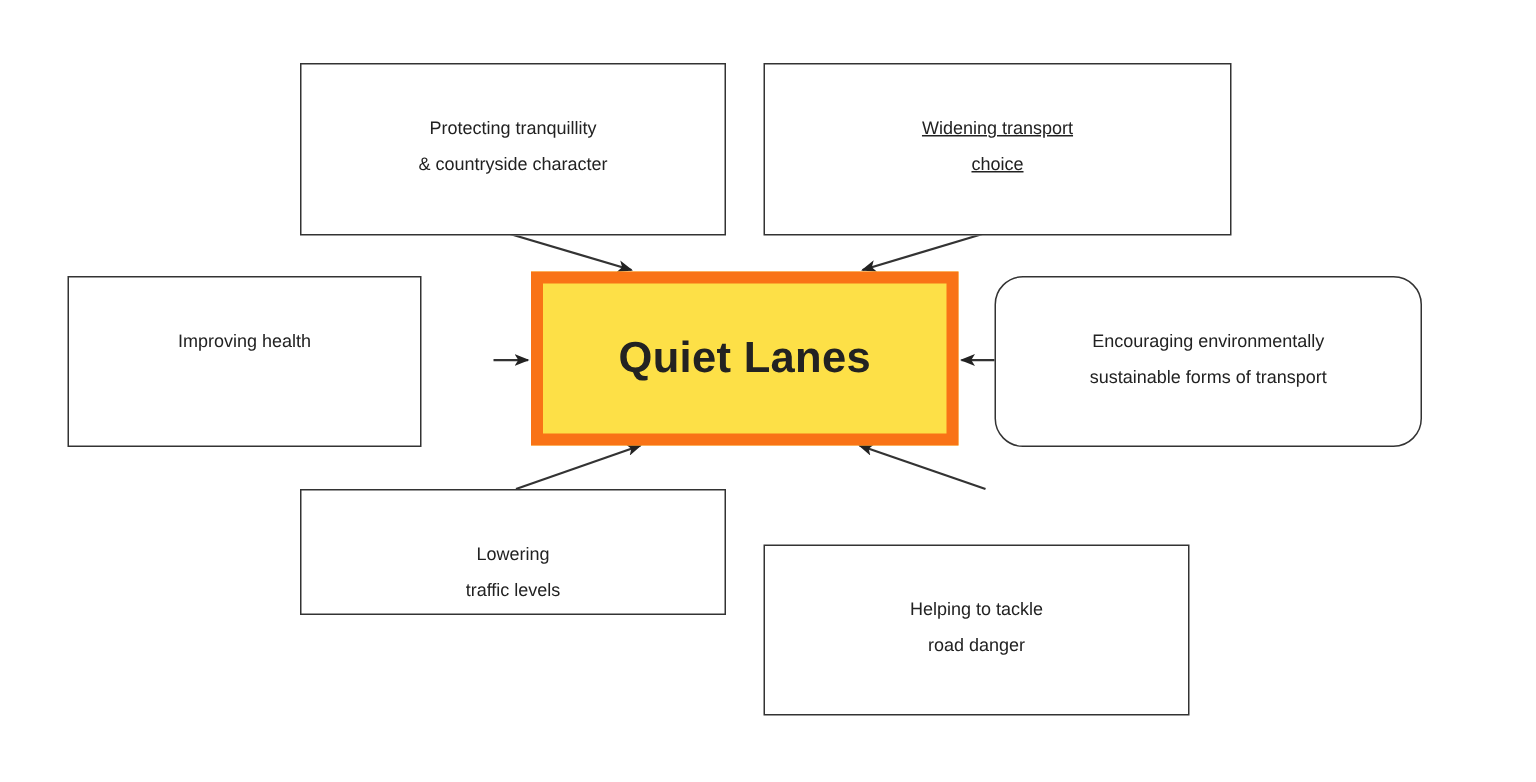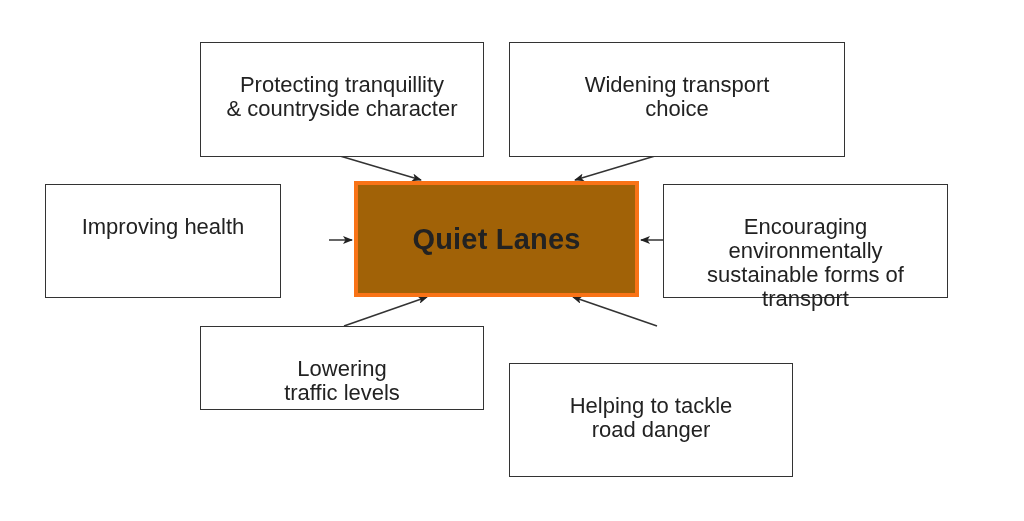--- a/index.html
+++ b/index.html
@@ -1,21 +1,21 @@
 <!DOCTYPE html>
 <html><head>
   <meta charset="utf-8">
   <style>
     html, body { margin: 0; padding: 0; background: #ffffff; }
     body { width: 1024px; height: 521px; position: relative; overflow: hidden;
            font-family: "Liberation Sans", sans-serif; color: #222222; }
     .box { position: absolute; box-sizing: border-box; border: 1.5px solid #333333; background: #ffffff;
-           text-align: center; font-size: 22px; line-height: 24px; }
+           text-align: center; font-size: 12px; line-height: 24px; }
     .box .label { display: block; padding-top: 30px; white-space: pre-line; }
-    .center { position: absolute; box-sizing: border-box; border: 4px solid #f97316; background: #a16207;
+    .center { position: absolute; box-sizing: border-box; border: 8px solid #f97316; background: #fde047;
               display: flex; align-items: center; justify-content: center; }
     .center .label { font-size: 29px; font-weight: bold; color: #222; letter-spacing: 0.2px; }
     svg.arrows { position: absolute; left: 0; top: 0; }
   </style>
 </head>
 <body>
 
 <div>
   <svg class="arrows" width="1024" height="521">
     <defs>
@@ -28,28 +28,28 @@
     <line x1="329" y1="240" x2="352" y2="240" stroke="#333" stroke-width="1.5" marker-end="url(#ah)"></line>
     <line x1="663" y1="240" x2="641" y2="240" stroke="#333" stroke-width="1.5" marker-end="url(#ah)"></line>
     <line x1="344" y1="326" x2="427" y2="297" stroke="#333" stroke-width="1.5" marker-end="url(#ah)"></line>
     <line x1="657" y1="326" x2="573" y2="297" stroke="#333" stroke-width="1.5" marker-end="url(#ah)"></line>
   </svg>
 
   <div class="box" style="left:200px; top:42px; width:284px; height:115px;">
     <span class="label">Protecting tranquillity
 &amp; countryside character</span>
   </div>
-  <div class="box" style="left:509px; top:42px; width:336px; height:115px;">
+  <div class="box" style="left:509px; top:42px; width:312px; height:115px;text-decoration:underline;">
     <span class="label">Widening transport
 choice</span>
   </div>
   <div class="box" style="left:45px; top:184px; width:236px; height:114px;">
     <span class="label" style="padding-top:30px;">Improving health</span>
   </div>
-  <div class="box" style="left:663px; top:184px; width:285px; height:114px;">
+  <div class="box" style="left:663px; top:184px; width:285px; height:114px;border-radius:19px;">
     <span class="label">Encouraging environmentally
 sustainable forms of transport</span>
   </div>
   <div class="box" style="left:200px; top:326px; width:284px; height:84px;">
     <span class="label">Lowering
 traffic levels</span>
   </div>
   <div class="box" style="left:509px; top:326px; width:284px; height:114px;margin-top:37px;">
     <span class="label">Helping to tackle
 road danger</span>

